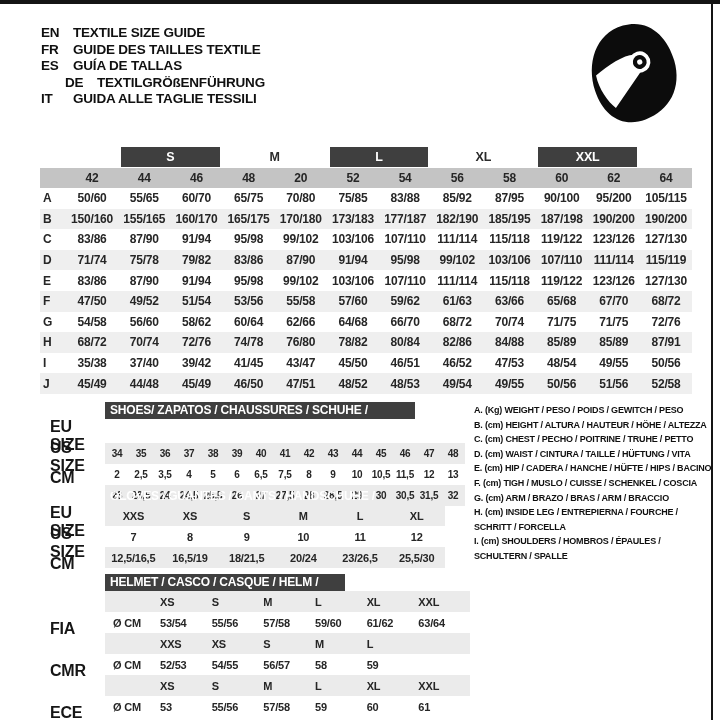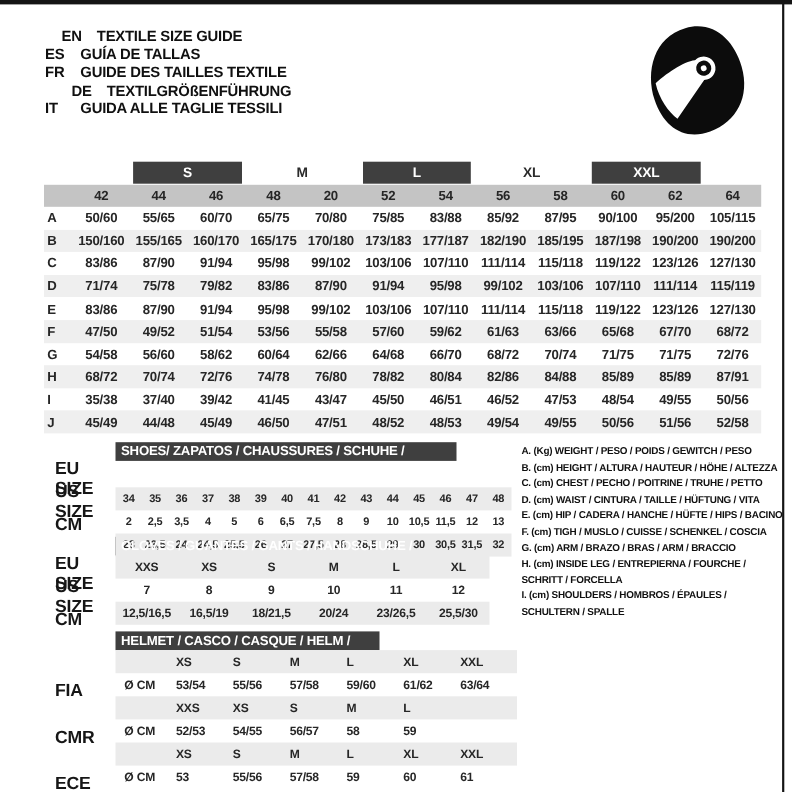--- a/index.html
+++ b/index.html
@@ -60,30 +60,30 @@
 </style>
 </head>
 <body>
 
 <div class="page">
   <div class="top-line"></div>
   <div class="right-line"></div>
 
   <div class="header">
       <div class="lang-row">
-        <div class="lang-code" style="display: inline-block; margin-left: 15px;">EN</div>
+        <div class="lang-code" style="display: inline-block;">EN</div>
         <div class="lang-title">TEXTILE SIZE GUIDE</div>
+      </div>
+      <div class="lang-row">
+        <div class="lang-code" style="display: inline-block;">FR</div>
+        <div class="lang-title">GUIDE DES TAILLES TEXTILE</div>
       </div>
       <div class="lang-row">
         <div class="lang-code" style="display: inline-block;">ES</div>
         <div class="lang-title">GUÍA DE TALLAS</div>
-      </div>
-      <div class="lang-row">
-        <div class="lang-code" style="display: inline-block;">FR</div>
-        <div class="lang-title">GUIDE DES TAILLES TEXTILE</div>
       </div>
       <div class="lang-row">
         <div class="lang-code" style="display: inline-block; padding-left: 24px;">DE</div>
         <div class="lang-title">TEXTILGRÖßENFÜHRUNG</div>
       </div>
       <div class="lang-row">
         <div class="lang-code" style="display: inline-block;">IT</div>
         <div class="lang-title">GUIDA ALLE TAGLIE TESSILI</div>
       </div>
     </div>

